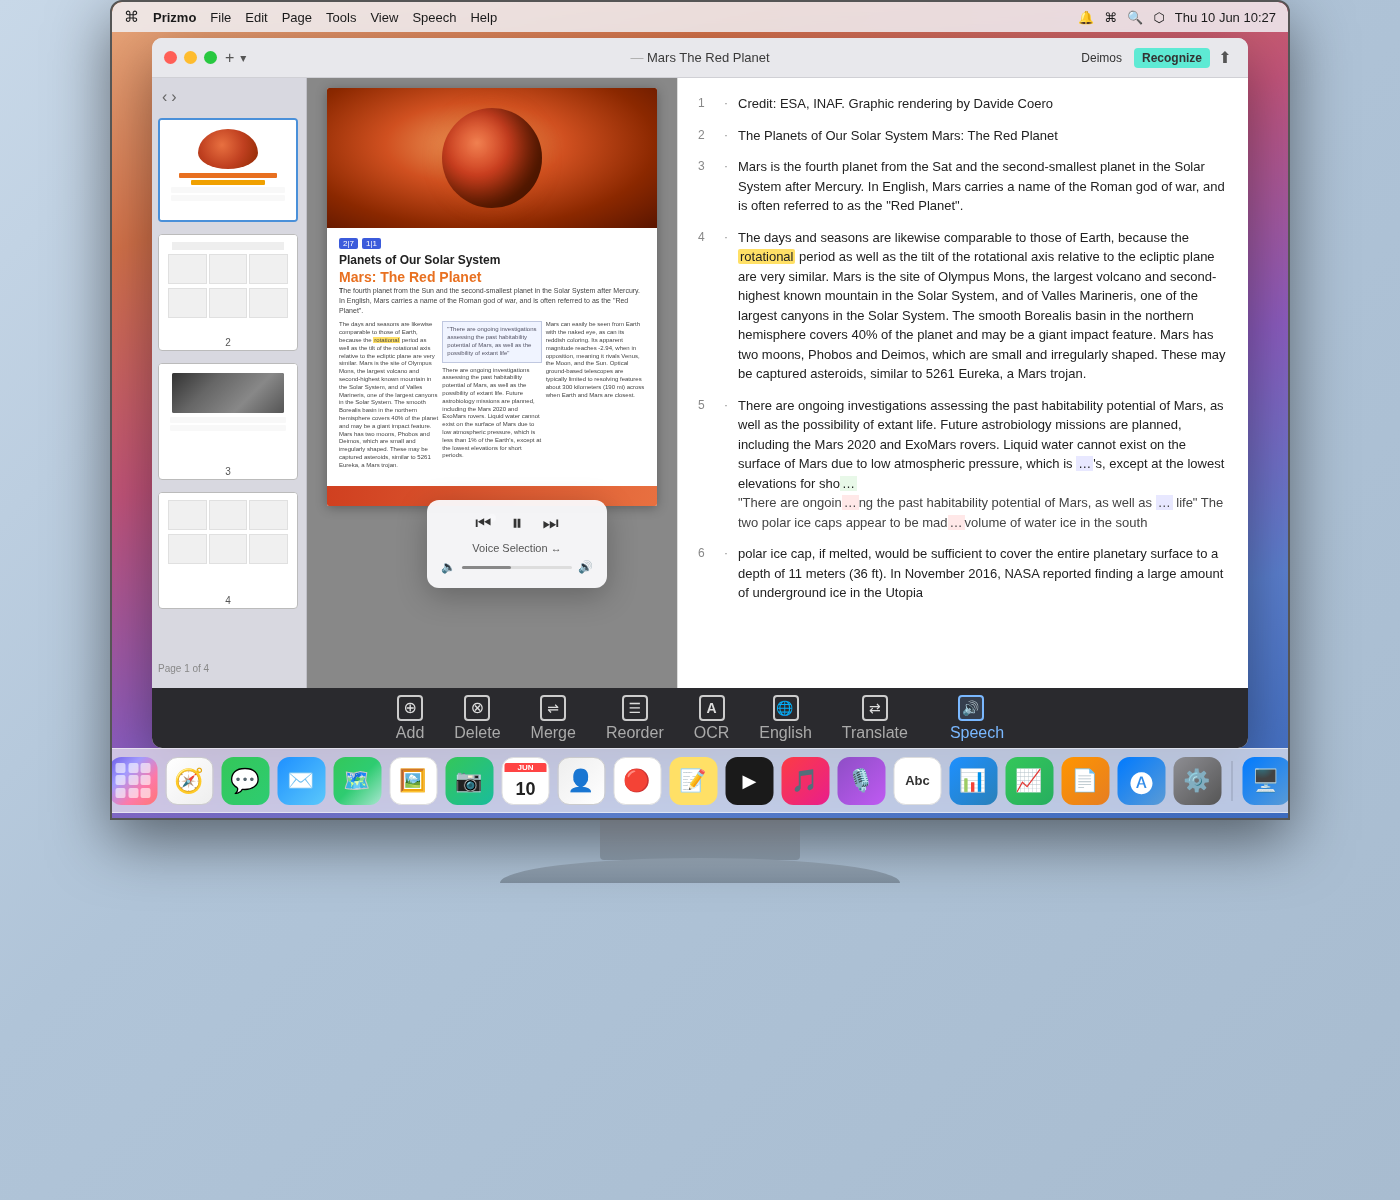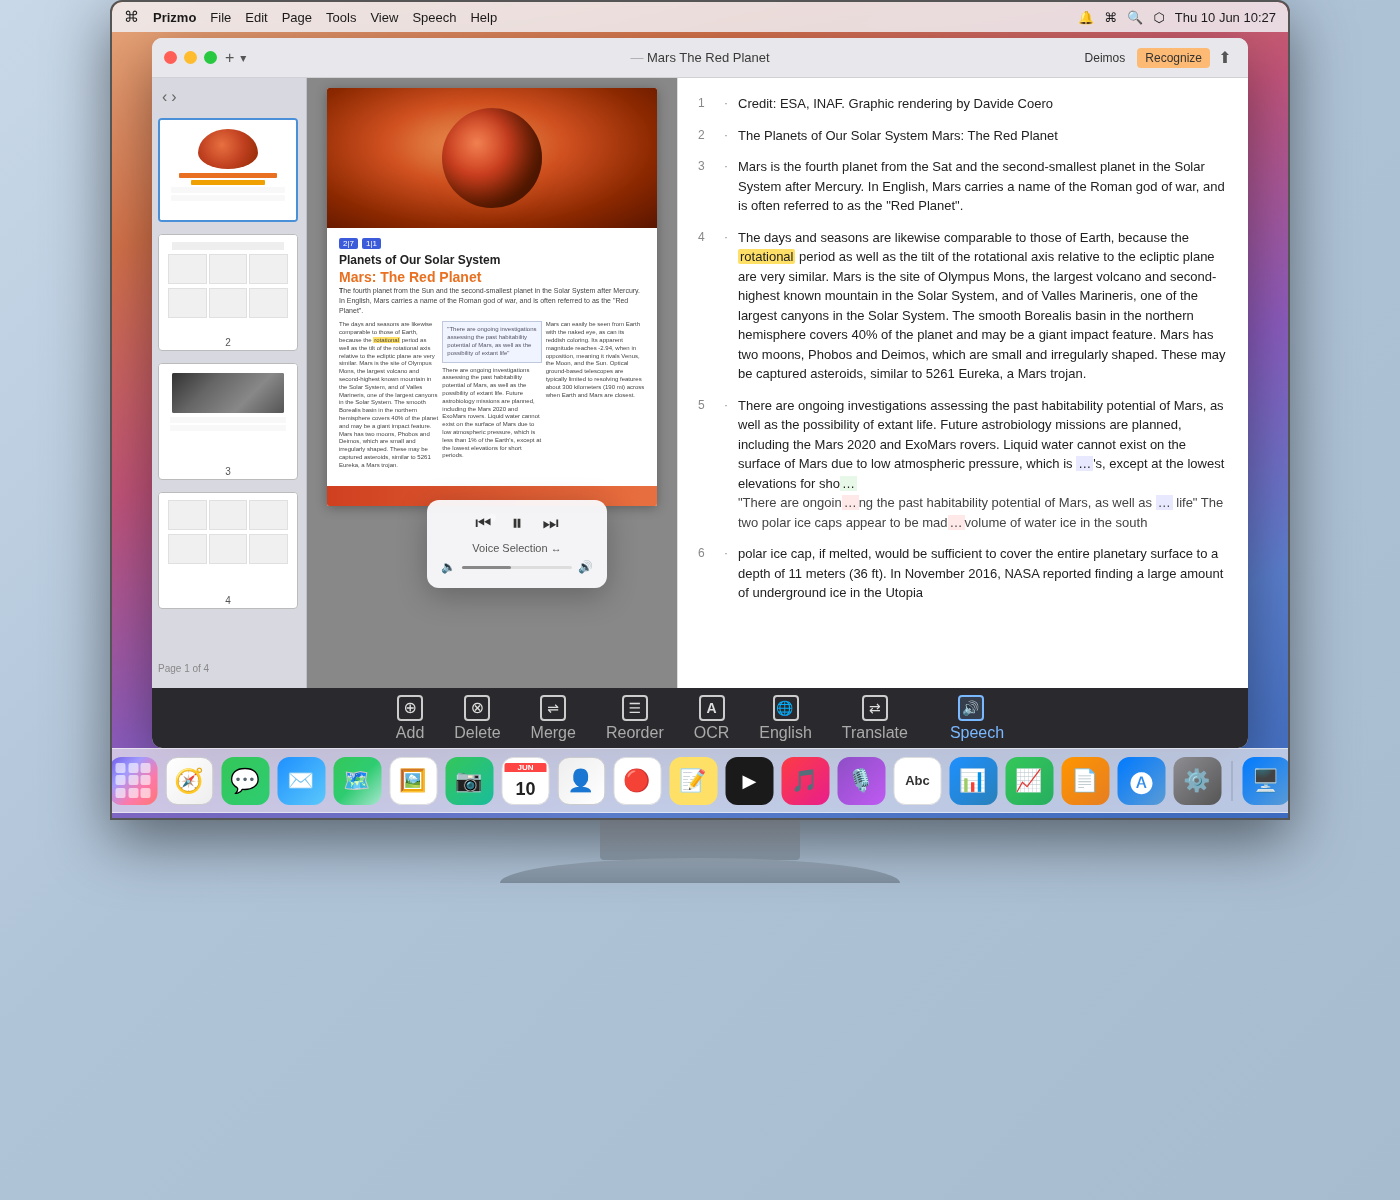--- a/index.html
+++ b/index.html
@@ -623,21 +623,21 @@
         </div>
         <div style="display:flex; gap:6px; margin-left:8px; align-items:center;">
           <span style="font-size:16px;color:#555;cursor:pointer;">+</span>
           <span style="font-size:12px;color:#555;cursor:pointer;">▾</span>
         </div>
         <div class="title-bar-title">
           <span style="color:#aaa;">— </span><span>Mars The Red Planet</span>
         </div>
         <div class="title-bar-controls">
           <button class="title-btn">Deimos</button>
-          <button class="title-btn" style="background:#fdba74;font-weight:400;text-align:center;">Recognize</button>
+          <button class="title-btn" style="background:#5eead4;font-weight:700;text-align:center;">Recognize</button>
           <div class="share-btn" style="font-size:16px;">⬆</div>
         </div>
       </div>
 
       <div class="main-content">
 
         <div class="sidebar">
           <div class="sidebar-nav">
             <span style="cursor:pointer;color:#666;">‹</span>
             <span style="cursor:pointer;color:#666;">›</span>

